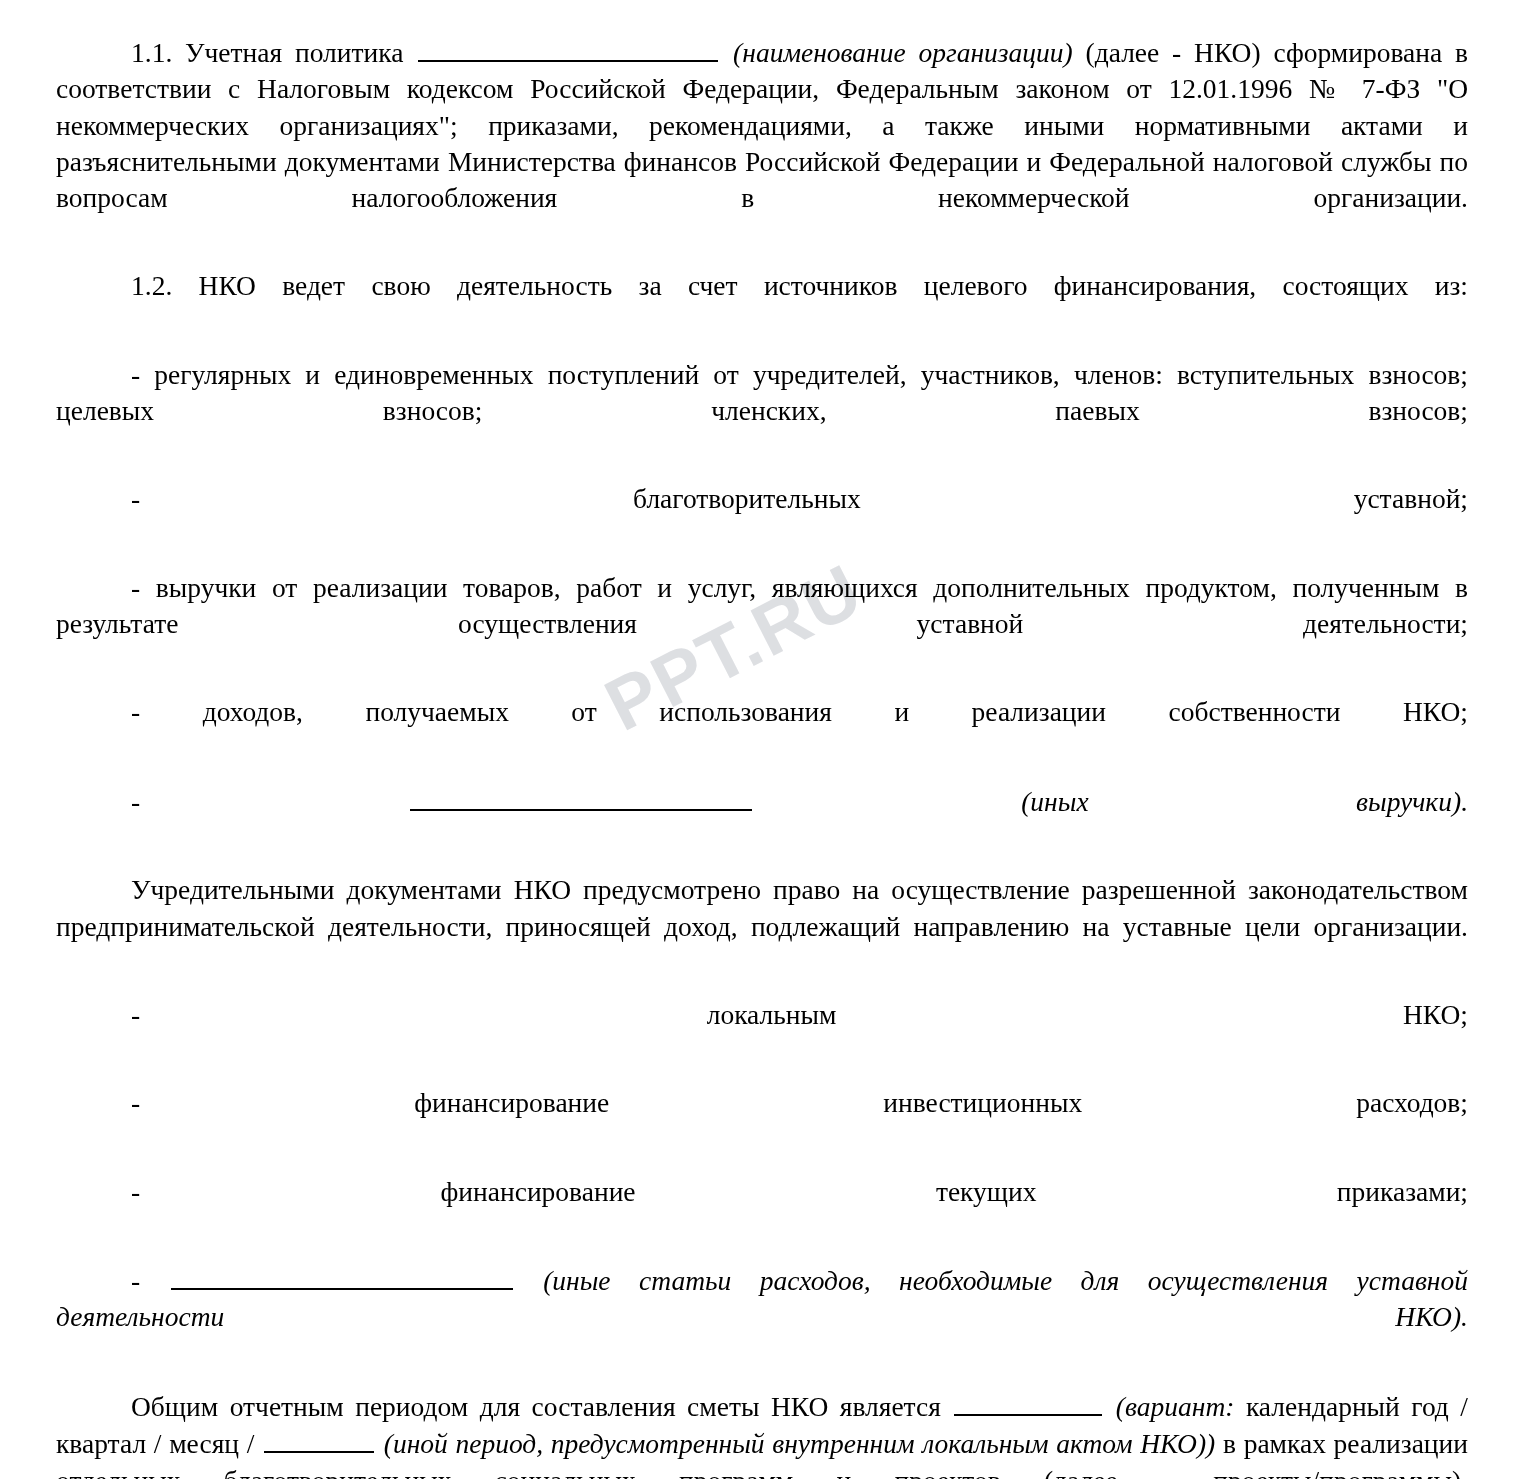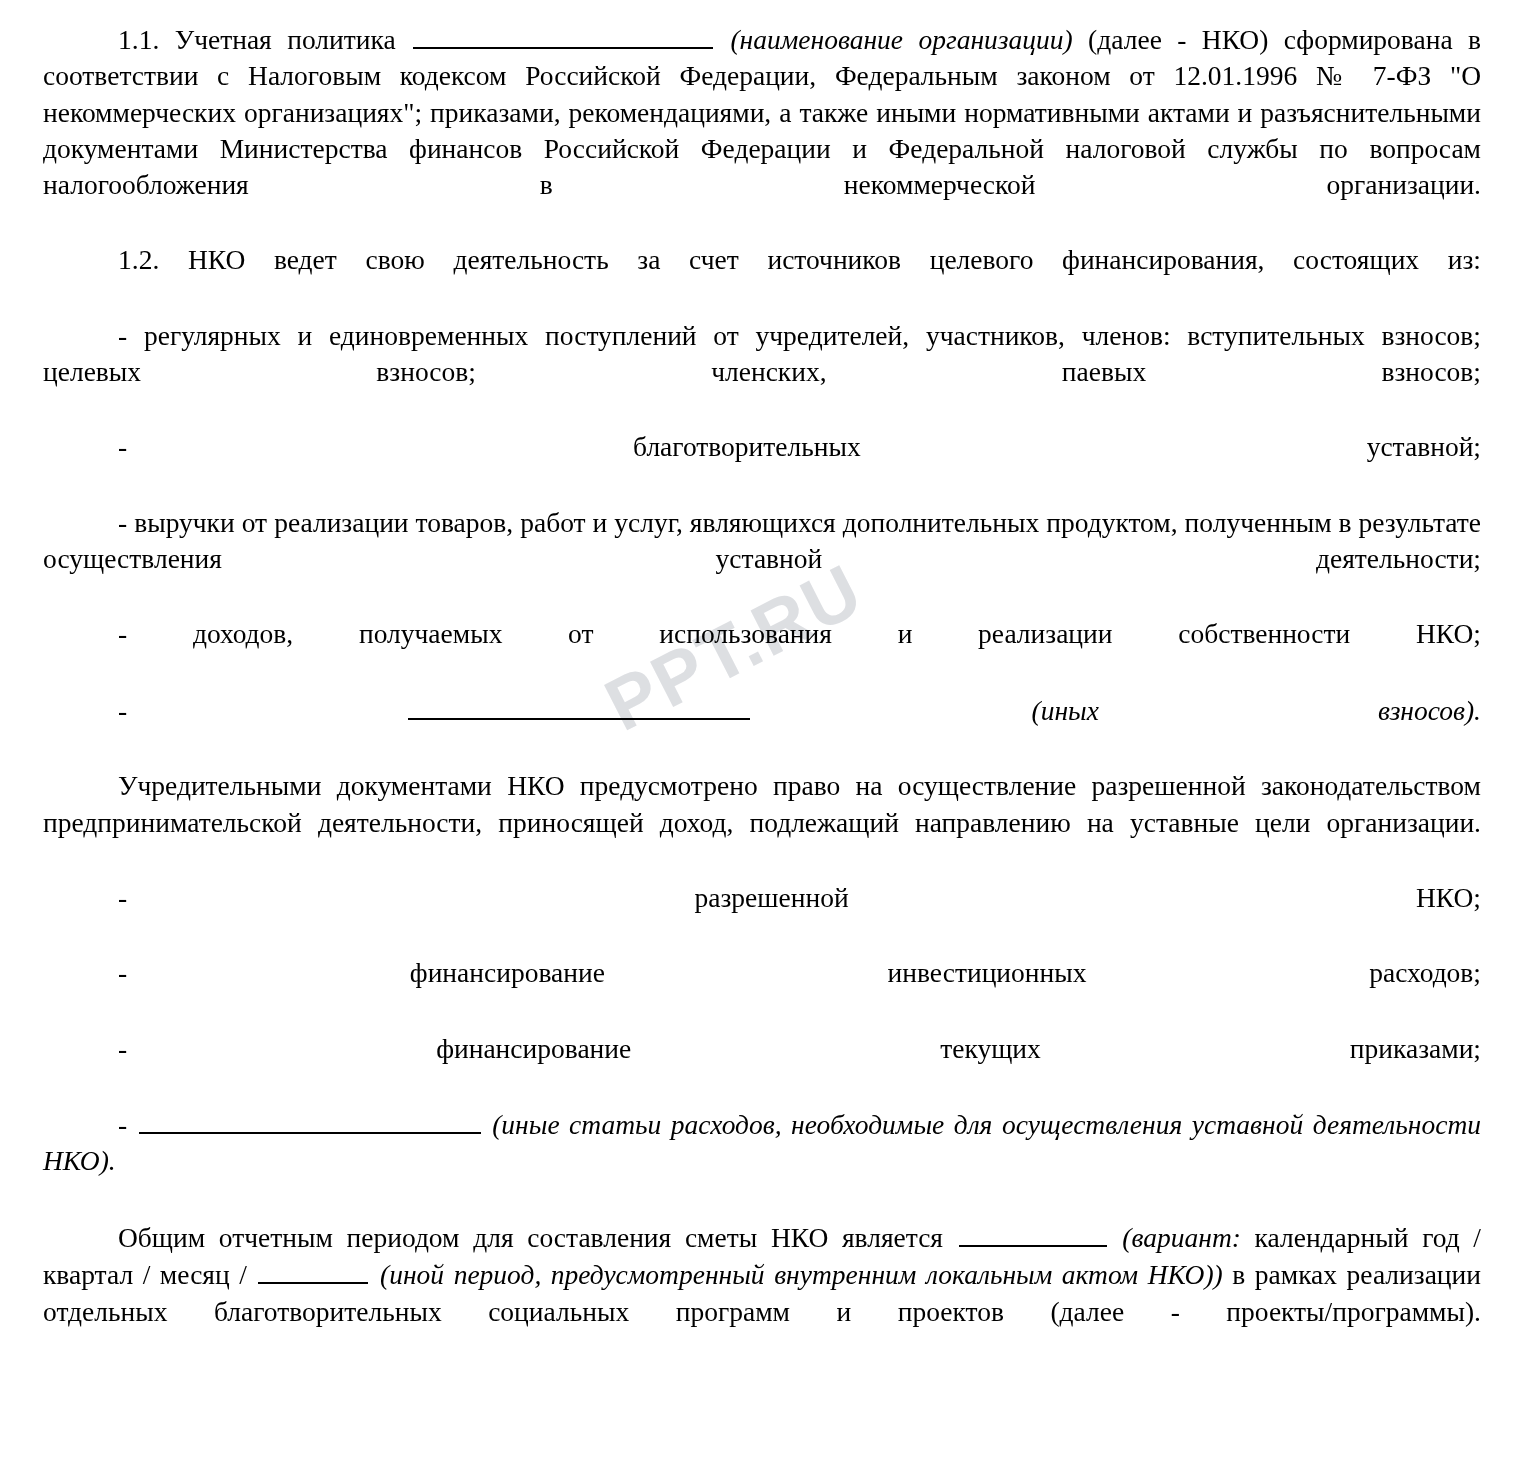--- a/index.html
+++ b/index.html
@@ -29,21 +29,21 @@
     z-index: 2;
     font-size: 27.5px;
     line-height: 36.2px;
     text-align: justify;
     text-justify: inter-word;
     -webkit-hyphens: none;
     hyphens: none;
   }
 
   .p {
-    margin: 3px;
+    margin: 16px;
     text-align: justify;
     text-indent: 75px;
   }
 
   
   .p:after {
     content: "";
     display: inline-block;
     width: 100%;
   }
@@ -91,22 +91,22 @@
 
   <div id="watermark">PPT.RU</div>
 
   <div class="doc" id="doc-body">
       <p class="p"><span>1.1.&nbsp;Учетная политика</span> <span class="blank blank-xl"></span> <span class="ital">(наименование организации)</span> <span>(далее - НКО) сформирована в соответствии с Налоговым кодексом Российской Федерации, Федеральным законом от 12.01.1996 № 7-ФЗ "О некоммерческих организациях"; приказами, рекомендациями, а также иными нормативными актами и разъяснительными документами Министерства финансов Российской Федерации и Федеральной налоговой службы по вопросам налогообложения в некоммерческой организации.</span></p>
       <p class="p"><span>1.2. НКО ведет свою деятельность за счет источников целевого финансирования, состоящих из:</span></p>
       <p class="p"><span>- регулярных и единовременных поступлений от учредителей, участников, членов: вступительных взносов; целевых взносов; членских, паевых взносов;</span></p>
       <p class="p"><span>- благотворительных уставной;</span></p>
       <p class="p"><span>- выручки от реализации товаров, работ и услуг, являющихся дополнительных продуктом, полученным в результате осуществления уставной деятельности;</span></p>
       <p class="p"><span>- доходов, получаемых от использования и реализации собственности НКО;</span></p>
-      <p class="p"><span>-</span> <span class="blank blank-lg"></span> <span class="ital">(иных взносов).</span></p>
+      <p class="p"><span>-</span> <span class="blank blank-lg"></span> <span class="ital">(иных выручки).</span></p>
       <p class="p"><span>Учредительными документами НКО предусмотрено право на осуществление разрешенной законодательством предпринимательской деятельности, приносящей доход, подлежащий направлению на уставные цели организации.</span></p>
-      <p class="p"><span>- разрешенной НКО;</span></p>
+      <p class="p"><span>- локальным НКО;</span></p>
       <p class="p"><span>- финансирование инвестиционных расходов;</span></p>
       <p class="p"><span>- финансирование текущих приказами;</span></p>
       <p class="p"><span>-</span> <span class="blank blank-lg"></span> <span class="ital">(иные статьи расходов, необходимые для осуществления уставной деятельности НКО).</span></p>
       <p class="p"><span>Общим отчетным периодом для составления сметы НКО является</span> <span class="blank blank-md"></span> <span class="ital">(вариант:</span> <span>календарный год / квартал / месяц /</span> <span class="blank blank-sm"></span> <span class="ital">(иной период, предусмотренный внутренним локальным актом НКО))</span> <span>в рамках реализации отдельных благотворительных социальных программ и проектов (далее - проекты/программы).</span></p>
     </div>
 
 </div>
 
 </body></html>

